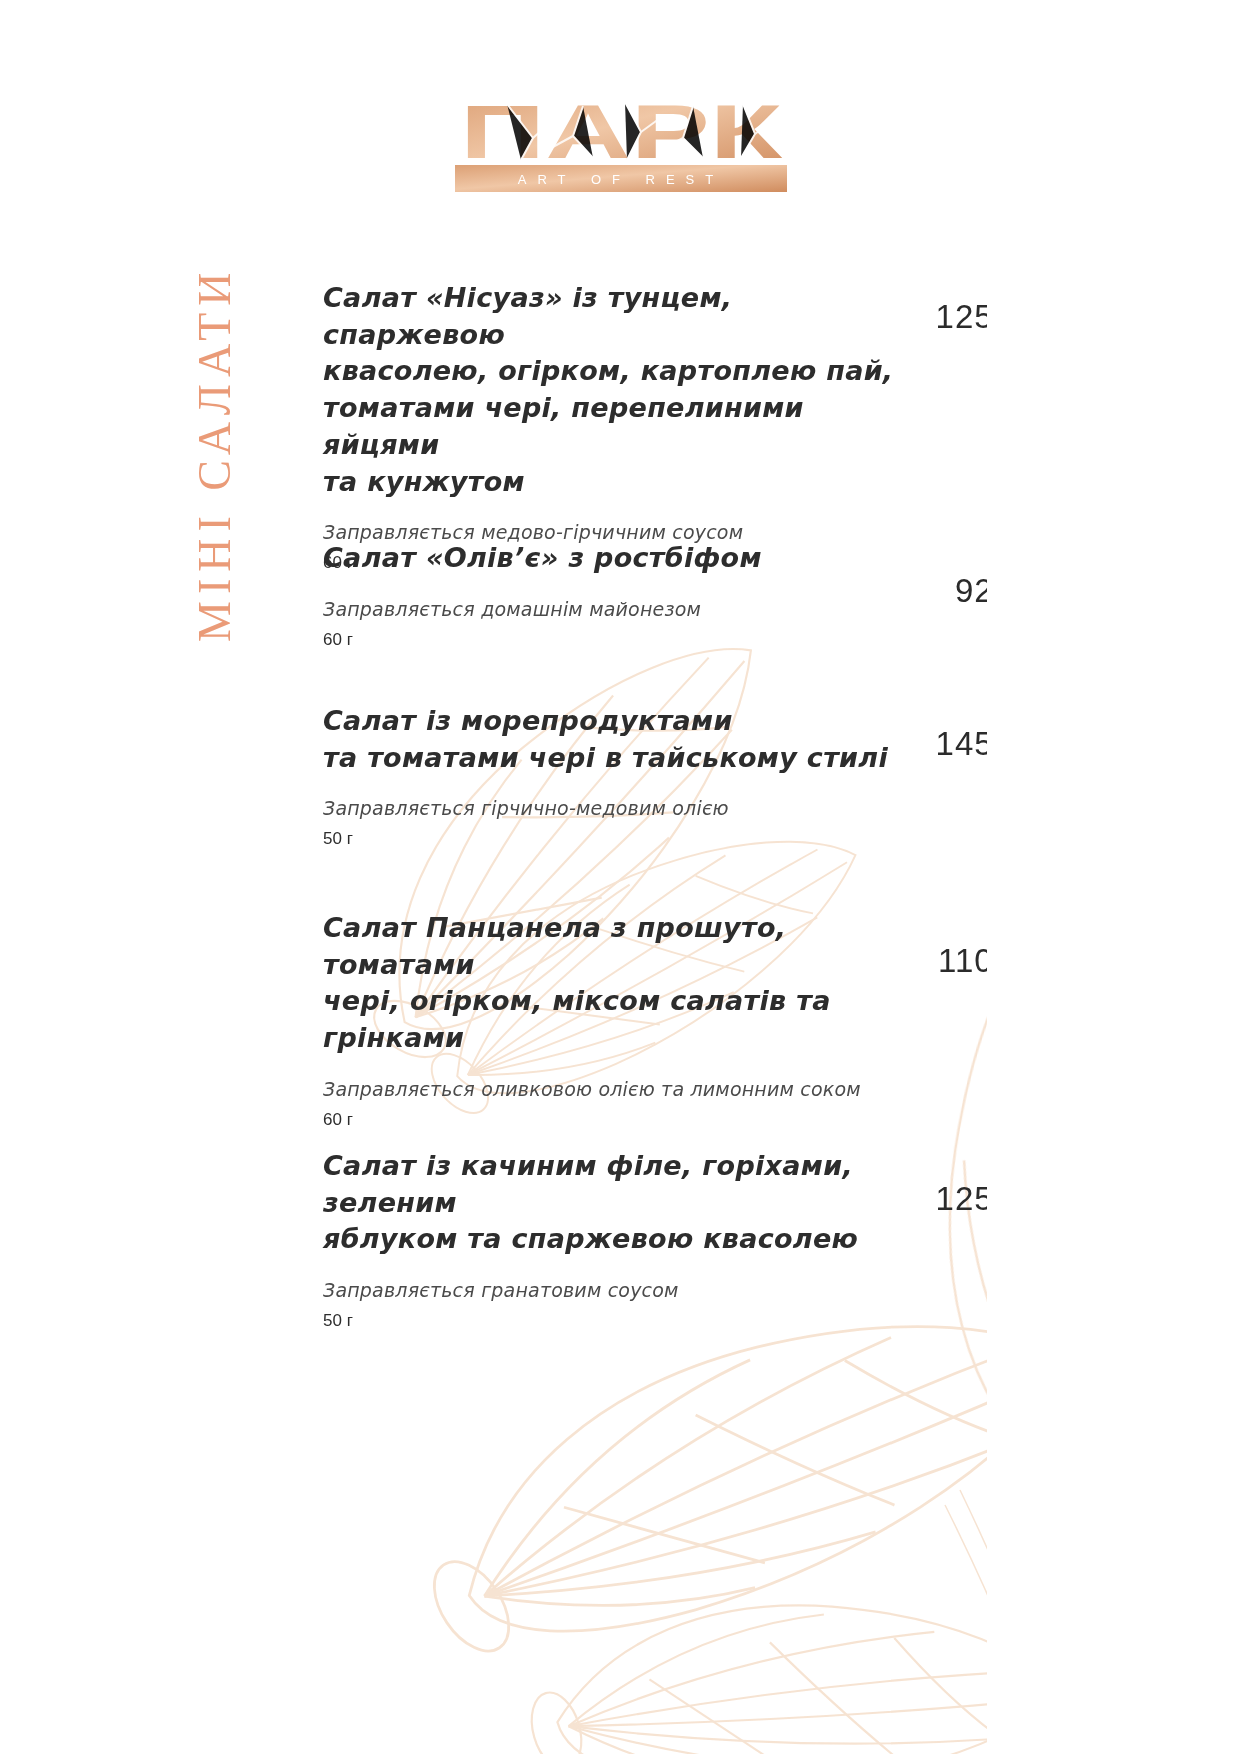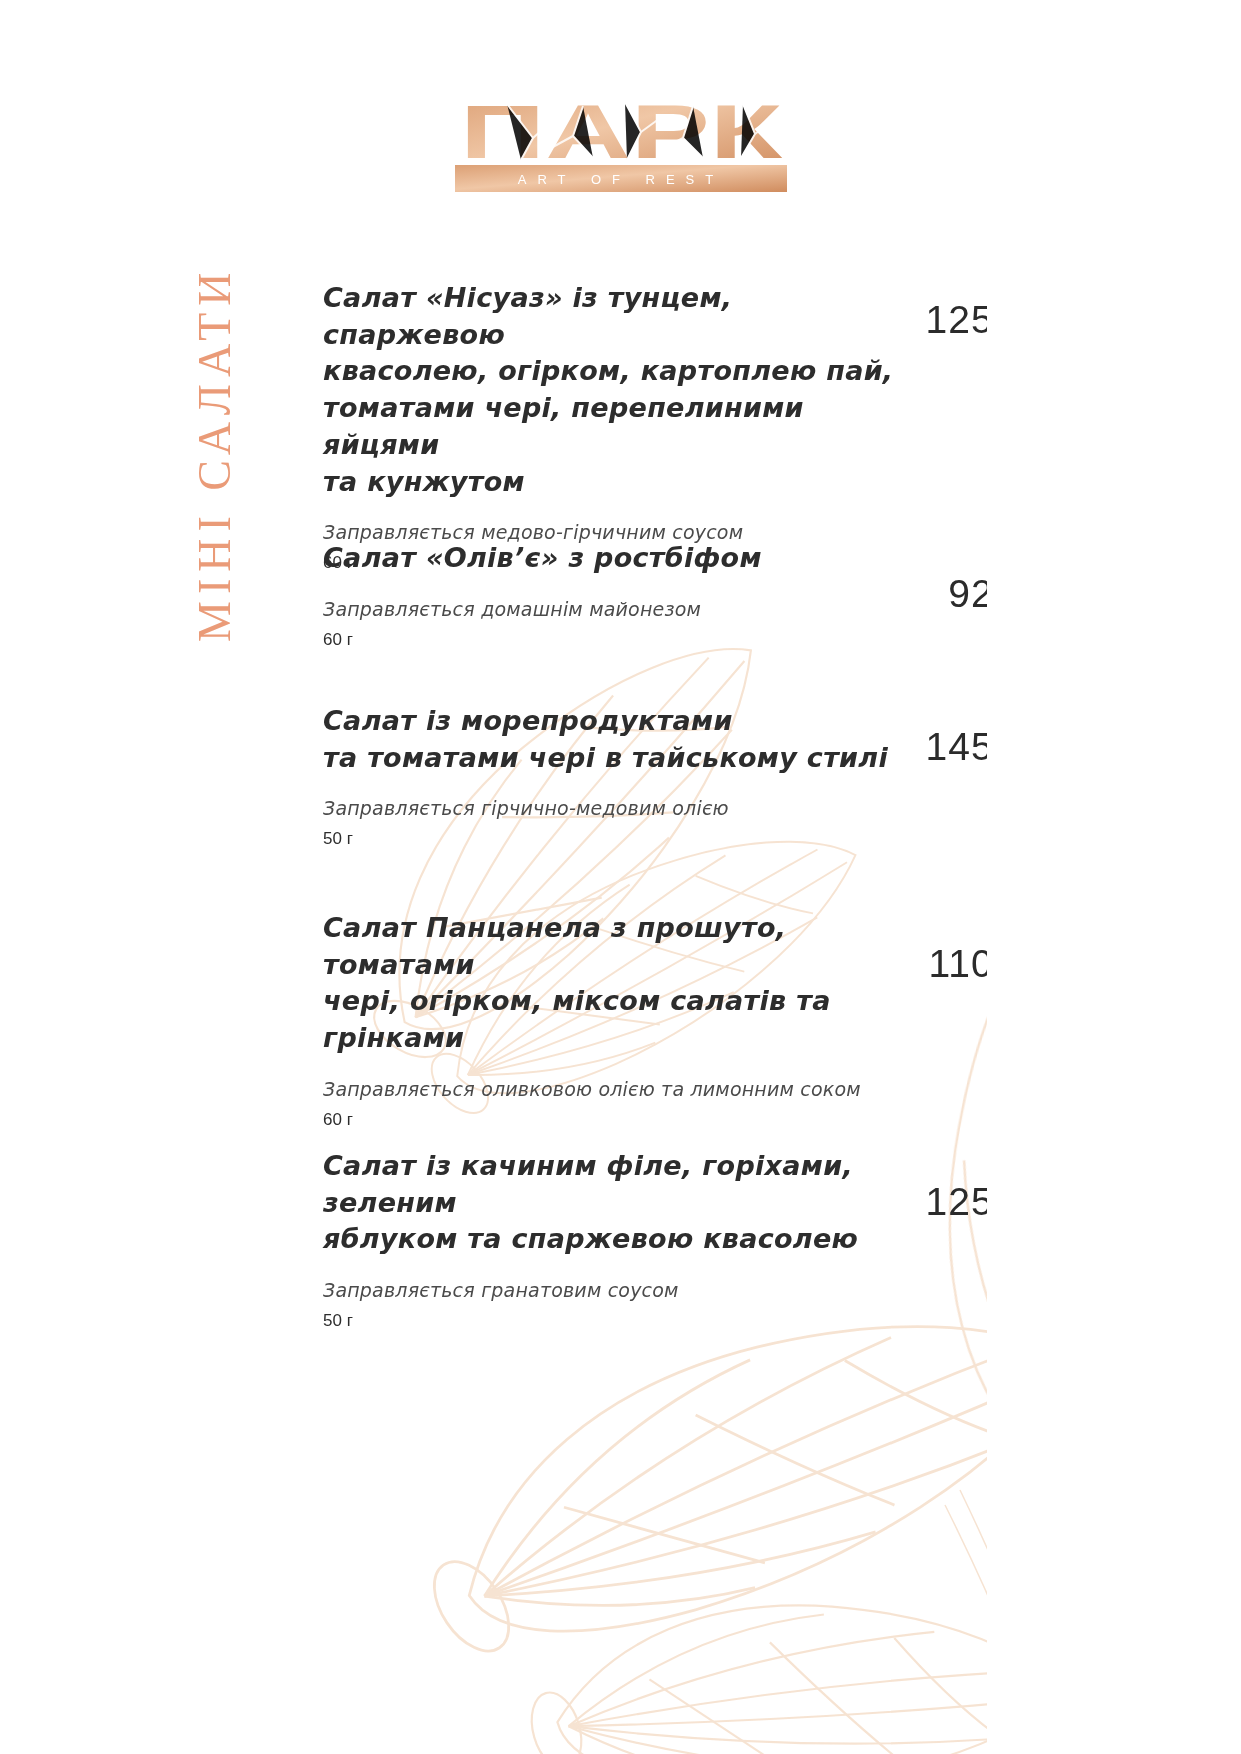--- a/index.html
+++ b/index.html
@@ -44,21 +44,21 @@
   }
   .item-weight {
     margin-top:10px;
     font-family:"Liberation Sans", sans-serif;
     font-size:17px; color:#2d2d2d;
   }
   .price {
     position:absolute; left:868px; width:170px; text-align:right;
     color:#2b2b2b; white-space:nowrap;
   }
-  .price-num { font-size:39px; letter-spacing:1px; }
+  .price-num { font-size:33px; letter-spacing:1px; }
   .price-unit { font-size:24px; margin-left:9px;text-align:center; }
 </style>
 </head>
 <body>
 
 <div class="page">
 
   <svg class="bg-art" viewBox="0 0 1241 1754" aria-hidden="true">
     <defs>
       <g id="wing">

